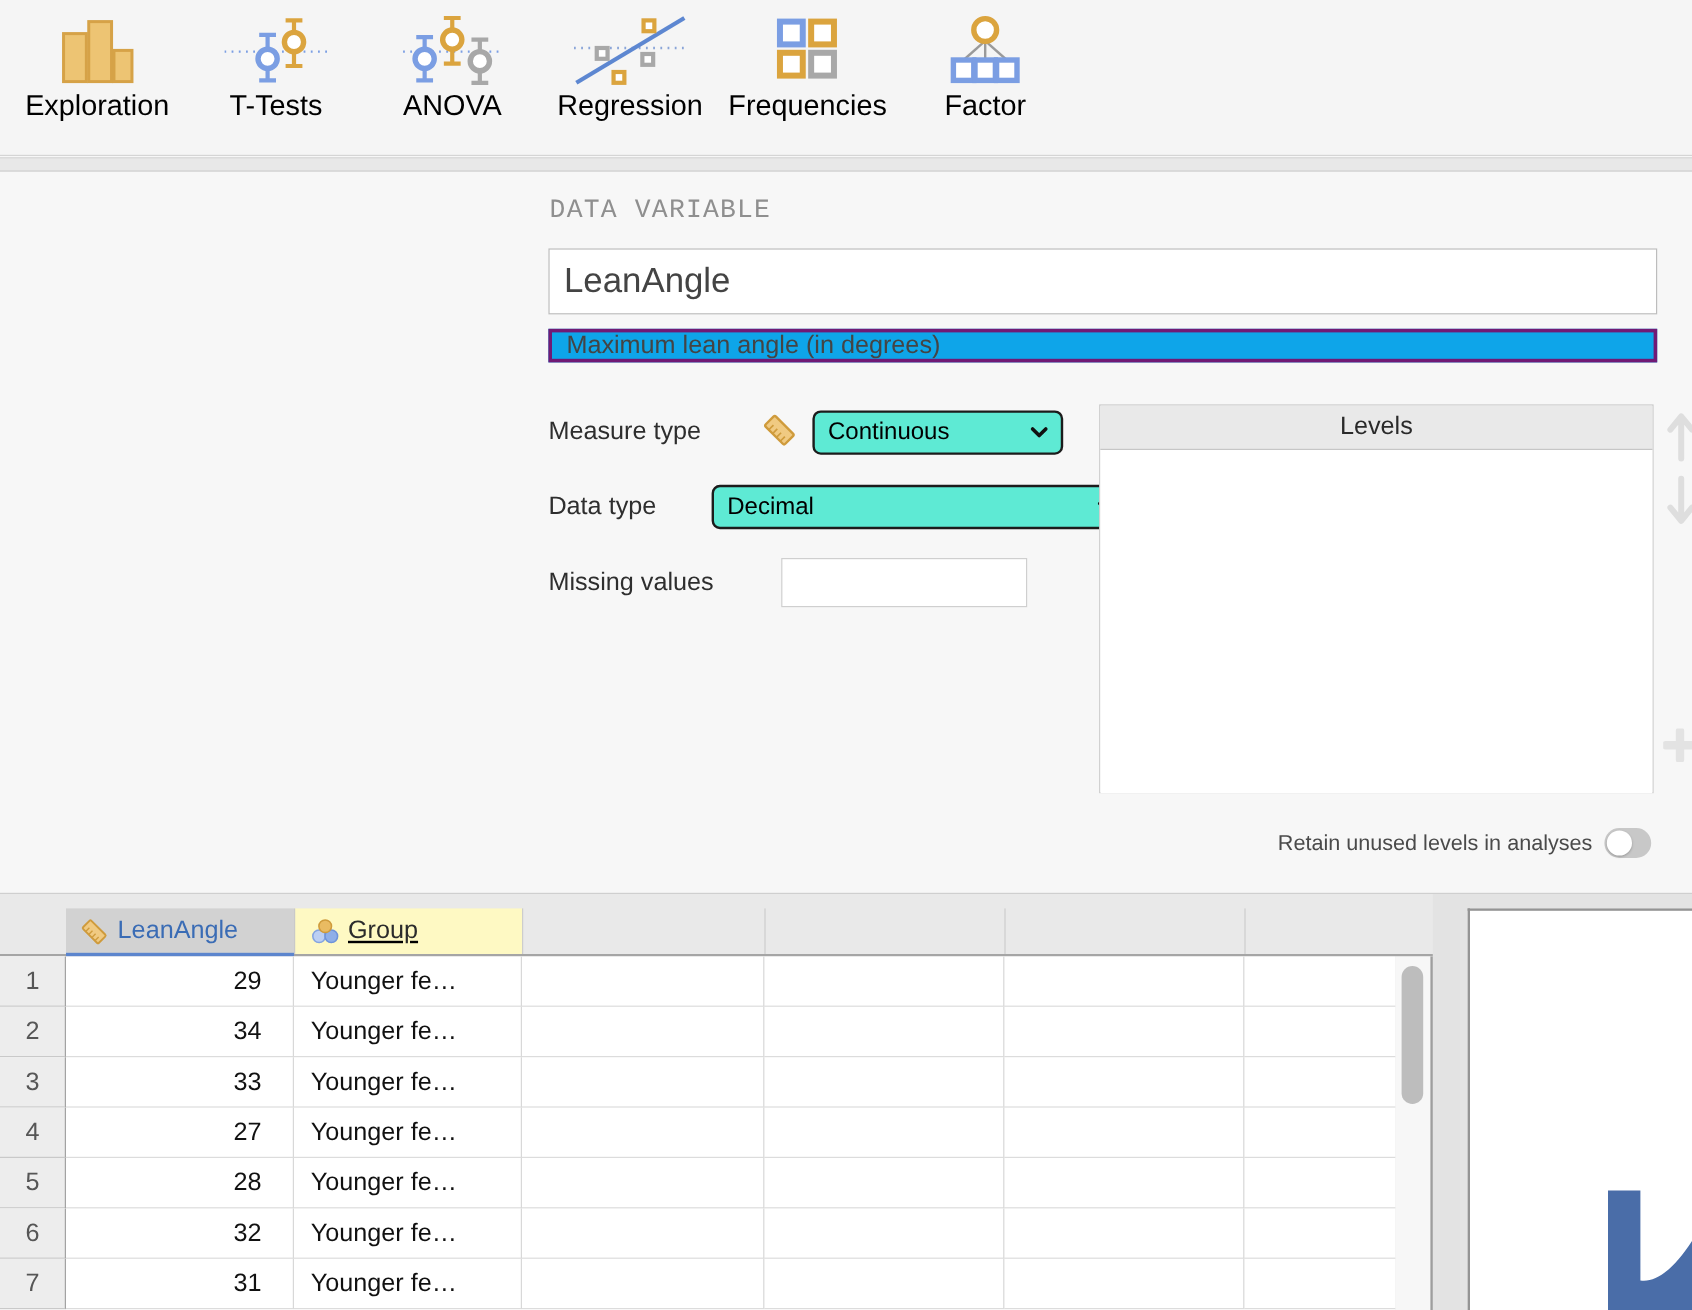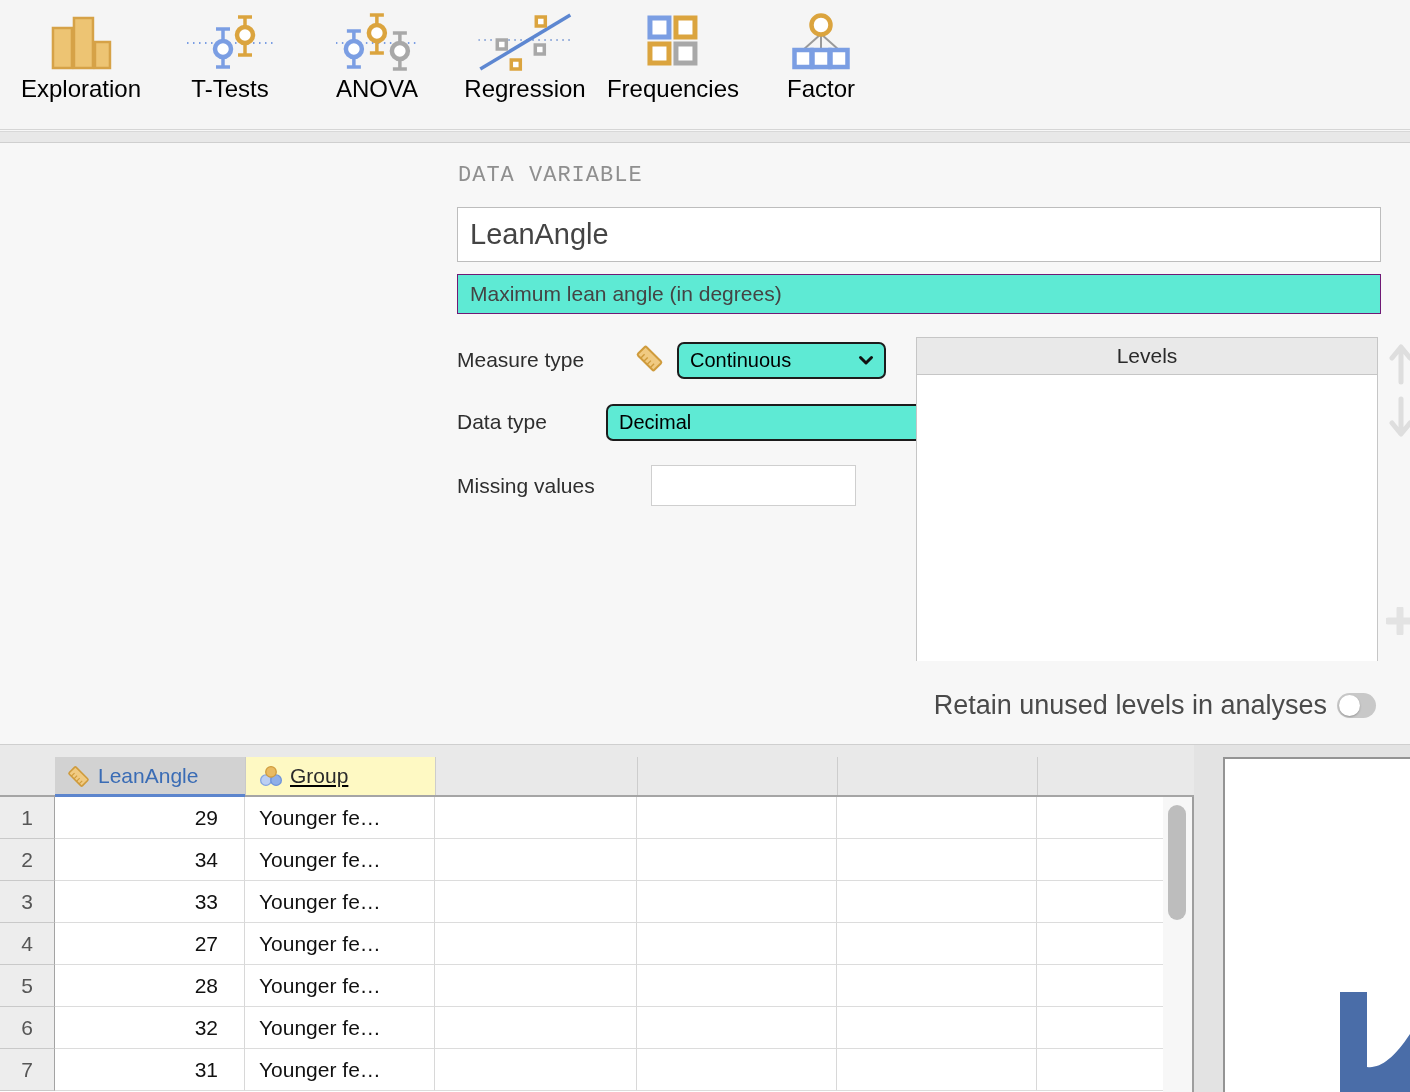--- a/index.html
+++ b/index.html
@@ -19,38 +19,38 @@
   .ribbon-strip{position:absolute;left:0;top:131px;width:1410px;height:12px;
     background:#e8e8e8;border-top:1px solid #d8d8d8;border-bottom:1px solid #cfcfcf;}
   
   .editor{position:absolute;left:0;top:145px;width:1410px;height:600px;
     background:#f7f7f7;border-bottom:1px solid #cfcfcf;}
   .dv-label{position:absolute;left:458px;top:18px;font-size:22px;letter-spacing:1px;
     color:#8f8f8f;font-weight:300;font-family:Liberation Mono, monospace;}
   .name-input{position:absolute;left:457px;top:62px;width:924px;height:55px;
     border:1px solid #bdbdbd;background:#fff;font-family:inherit;
     font-size:29px;color:#444;padding:0 12px;outline:none;}
-  .desc-input{position:absolute;left:457px;top:129px;width:924px;height:40px;
-    border:1px solid #701a75;background:#5eead4;font-family:inherit;
+  .desc-input{position:absolute;left:457px;top:129px;width:924px;height:28px;
+    border:3px solid #701a75;background:#0ea5e9;font-family:inherit;
     font-size:21px;color:#444;padding:0 12px;outline:none;}
   .form-label{position:absolute;font-size:21px;color:#2e2e2e;line-height:26px;}
   .sel{position:absolute;height:37px;background:#5eead4;border:2px solid #1c1c1c;
     border-radius:7px;display:flex;align-items:center;justify-content:space-between;
     padding:0 10px 0 11px;cursor:default;}
   .sel span{font-size:20px;color:#000;}
   .plain-input{position:absolute;border:1px solid #cfcfcf;background:#fff;
     font-family:inherit;font-size:20px;color:#333;padding:0 8px;outline:none;}
   .levels{position:absolute;left:916px;top:192px;width:462px;height:324px;
     border:1px solid #c6c6c6;background:#fff;}
   .levels-header{height:37px;background:#e9e9e9;border-bottom:1px solid #c6c6c6;
     display:flex;align-items:center;justify-content:center;font-size:21px;color:#2a2a2a;}
   .levels-body{height:286px;background:#fff;}
   .side-btn{position:absolute;}
   .retain-row{position:absolute;top:545px;right:34px;display:flex;align-items:center;gap:10px;}
-  .retain-label{font-size:27px;color:#4a4a4a;}
+  .retain-label{font-size:18px;color:#4a4a4a;}
   .toggle{width:39px;height:25px;border-radius:13px;background:#c8c8c8;position:relative;cursor:default;}
   .toggle .knob{position:absolute;left:2px;top:2px;width:21px;height:21px;border-radius:50%;
     background:#fff;box-shadow:0 1px 2px rgba(0,0,0,0.25);}
   
   .table-zone{position:absolute;left:0;top:745px;width:1410px;height:347px;background:#e3e3e3;}
   .headerband{position:absolute;left:0;top:0;width:1194px;height:52px;background:#e9e9e9;}
   .hdr-dark-border{position:absolute;left:0;top:50px;width:1194px;height:2px;background:#a5a5a5;}
   .hdr-cell{position:absolute;top:12px;height:38px;display:flex;align-items:center;}
   .hdr-cell.sel-col{left:55px;width:190px;background:#d2d2d2;padding-left:11px;gap:7px;}
   .hdr-cell.sel-col .hdr-text{color:#3a6cb5;}
@@ -220,21 +220,21 @@
       </svg>
     </div>
     <div class="sel" style="left:677px;top:197px;width:209px">
       <span>Continuous</span>
       <svg width="16" height="11" viewBox="0 0 16 11">
         <path d="M2.5 2.5 L8 8 L13.5 2.5" stroke="#111" stroke-width="3" fill="none" stroke-linecap="round" stroke-linejoin="round"></path>
       </svg>
     </div>
 
     <div class="form-label" style="left:457px;top:264px">Data type</div>
-    <div class="sel" style="left:606px;top:259px;width:349px">
+    <div class="sel" style="left:593px;top:259px;width:349px">
       <span>Decimal</span>
       <svg width="16" height="11" viewBox="0 0 16 11">
         <path d="M2.5 2.5 L8 8 L13.5 2.5" stroke="#111" stroke-width="3" fill="none" stroke-linecap="round" stroke-linejoin="round"></path>
       </svg>
     </div>
 
     <div class="form-label" style="left:457px;top:328px">Missing values</div>
     <input class="plain-input" type="text" style="left: 651px; top: 320px; width: 205px; height: 41px;" value="">
 
     <div class="levels">

